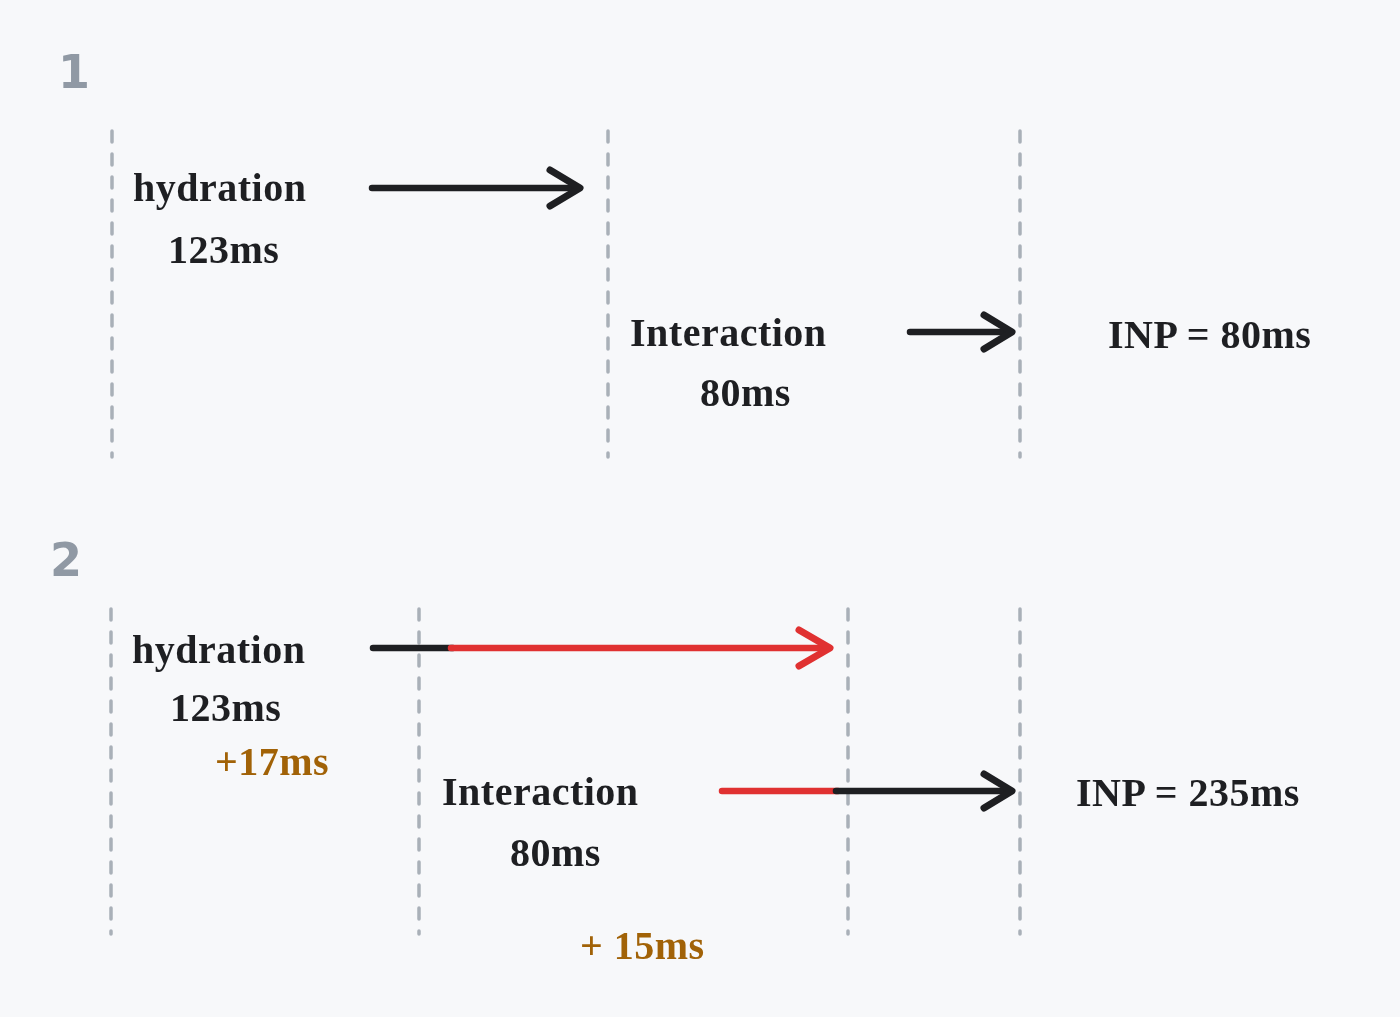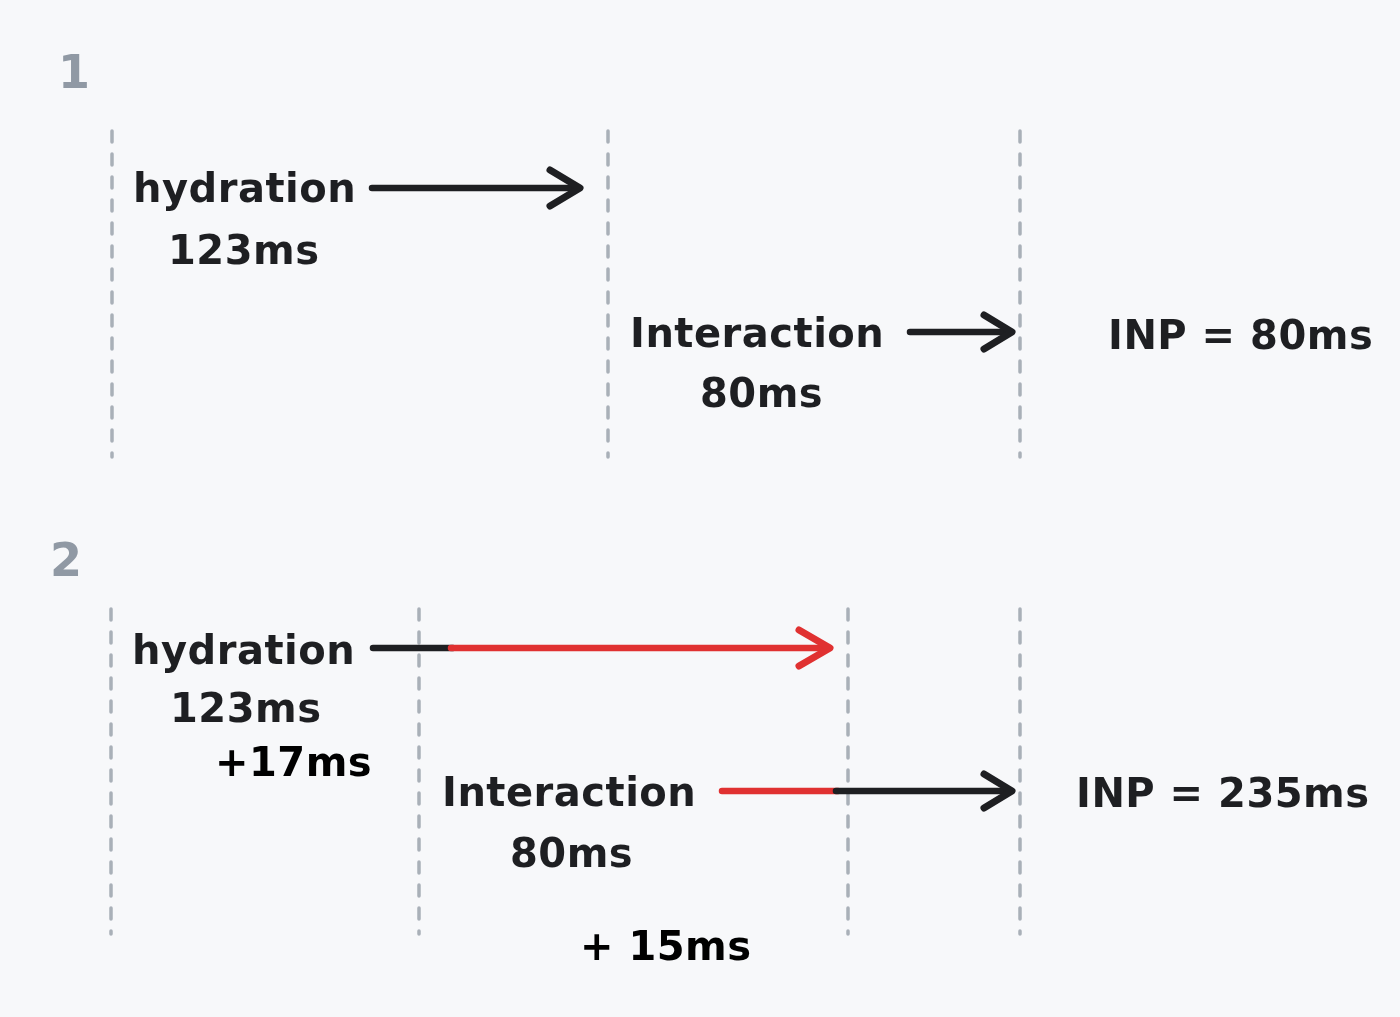--- a/index.html
+++ b/index.html
@@ -23,22 +23,23 @@
   }
   .txt {
     position: absolute;
     transform: translateY(-50%);
     font-weight: bold;
     font-size: 40px;
     line-height: 1;
     color: #1e1f22;
     letter-spacing: 0.5px;
     white-space: nowrap;
+    font-family: Liberation Serif, serif;
   }
-  .txt.red { color: #000000; }
+  .txt.red { color: #a16207; }
   .scene-num {
     position: absolute;
     transform: translateY(-50%);
     font-weight: bold;
     font-size: 46px;
     color: #9099a4;
   }
 </style>
 </head>
 <body>

